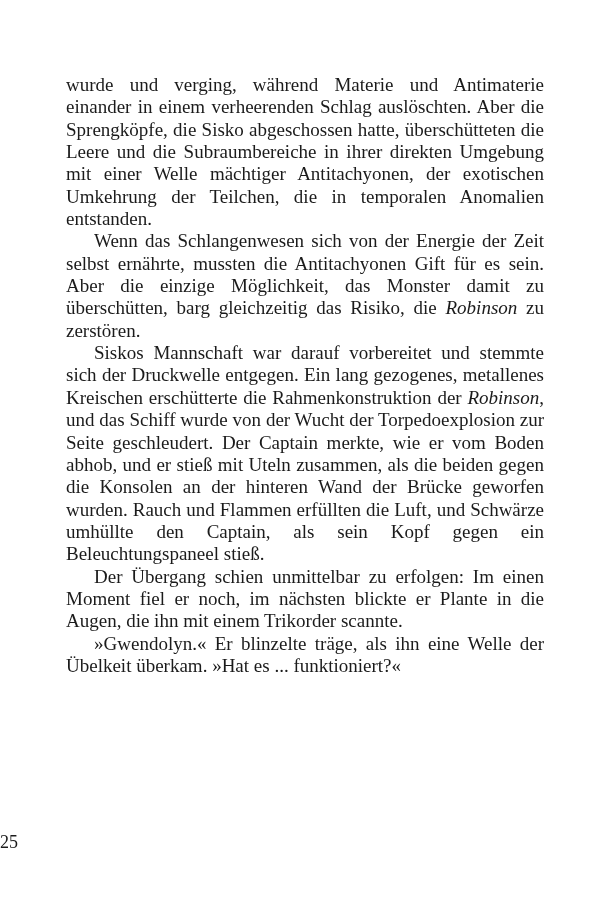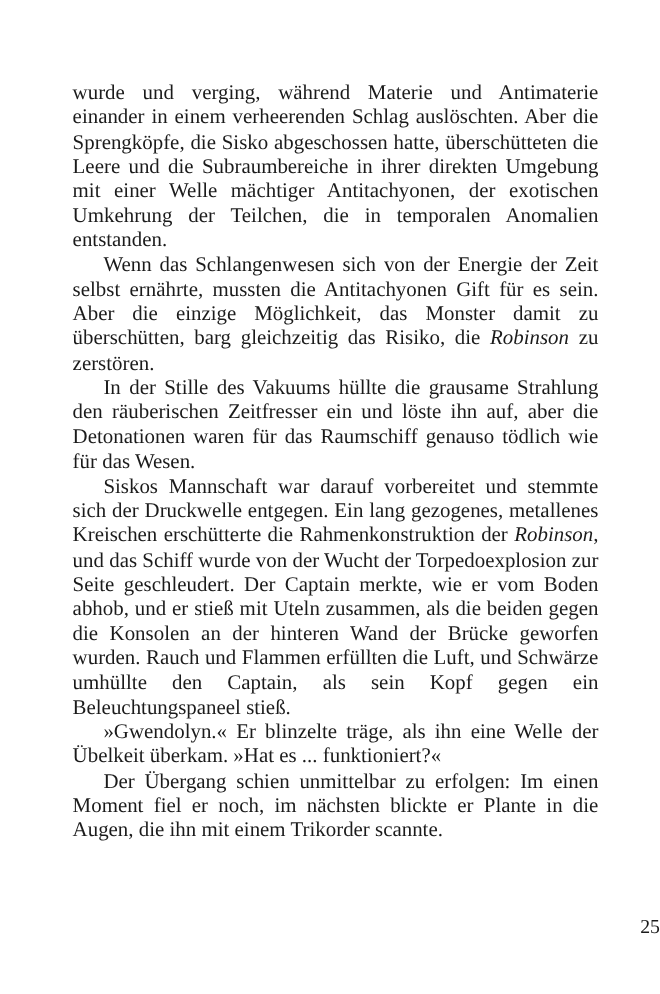--- a/index.html
+++ b/index.html
@@ -34,31 +34,30 @@
   p.para.indent {
     text-indent: 28px;
   }
   .text-block em {
   }
   .page-number {
     position: absolute;
     top: 831px;
     left: 0;
     width: 600px;
-    text-align: right;
+    text-align: left;
     font-size: 18px;
     line-height: 22px;
     color: #1b1b1b;
   }
 </style>
 </head>
 <body>
 
 <div class="text-block">
     <p class="para"><span>wurde und verging, während Materie und Antimaterie einander in einem verheerenden Schlag auslöschten. Aber die Sprengköpfe, die Sisko abgeschossen hatte, überschütteten die Leere und die Subraumbereiche in ihrer direkten Umgebung mit einer Welle mächtiger Antitachyonen, der exotischen Umkehrung der Teilchen, die in temporalen Anomalien entstanden.</span></p>
     <p class="para indent"><span>Wenn das Schlangenwesen sich von der Energie der Zeit selbst ernährte, mussten die Antitachyonen Gift für es sein. Aber die einzige Möglichkeit, das Monster damit zu überschütten, barg gleichzeitig das Risiko, die </span><em>Robinson</em><span> zu zerstören.</span></p>
-    <p class="para indent"><span>In der Stille des Vakuums hüllte die grausame Strahlung den räuberischen Zeitfresser ein und löste ihn auf, aber die Detonationen waren für das Raumschiff genauso tödlich wie für das Wesen.</span></p>
     <p class="para indent"><span>Siskos Mannschaft war darauf vorbereitet und stemmte sich der Druckwelle entgegen. Ein lang gezogenes, metallenes Kreischen erschütterte die Rahmenkonstruktion der </span><em>Robinson</em><span>, und das Schiff wurde von der Wucht der Torpedoexplosion zur Seite geschleudert. Der Captain merkte, wie er vom Boden abhob, und er stieß mit Uteln zusammen, als die beiden gegen die Konsolen an der hinteren Wand der Brücke geworfen wurden. Rauch und Flammen erfüllten die Luft, und Schwärze umhüllte den Captain, als sein Kopf gegen ein Beleuchtungspaneel stieß.</span></p>
+    <p class="para indent"><span>Der Übergang schien unmittelbar zu erfolgen: Im einen Moment fiel er noch, im nächsten blickte er Plante in die Augen, die ihn mit einem Trikorder scannte.</span></p>
     <p class="para indent"><span>»Gwendolyn.« Er blinzelte träge, als ihn eine Welle der Übelkeit überkam. »Hat es ... funktioniert?«</span></p>
-    <p class="para indent"><span>Der Übergang schien unmittelbar zu erfolgen: Im einen Moment fiel er noch, im nächsten blickte er Plante in die Augen, die ihn mit einem Trikorder scannte.</span></p>
   </div>
 
 <div class="page-number">25</div>
 
 </body></html>

